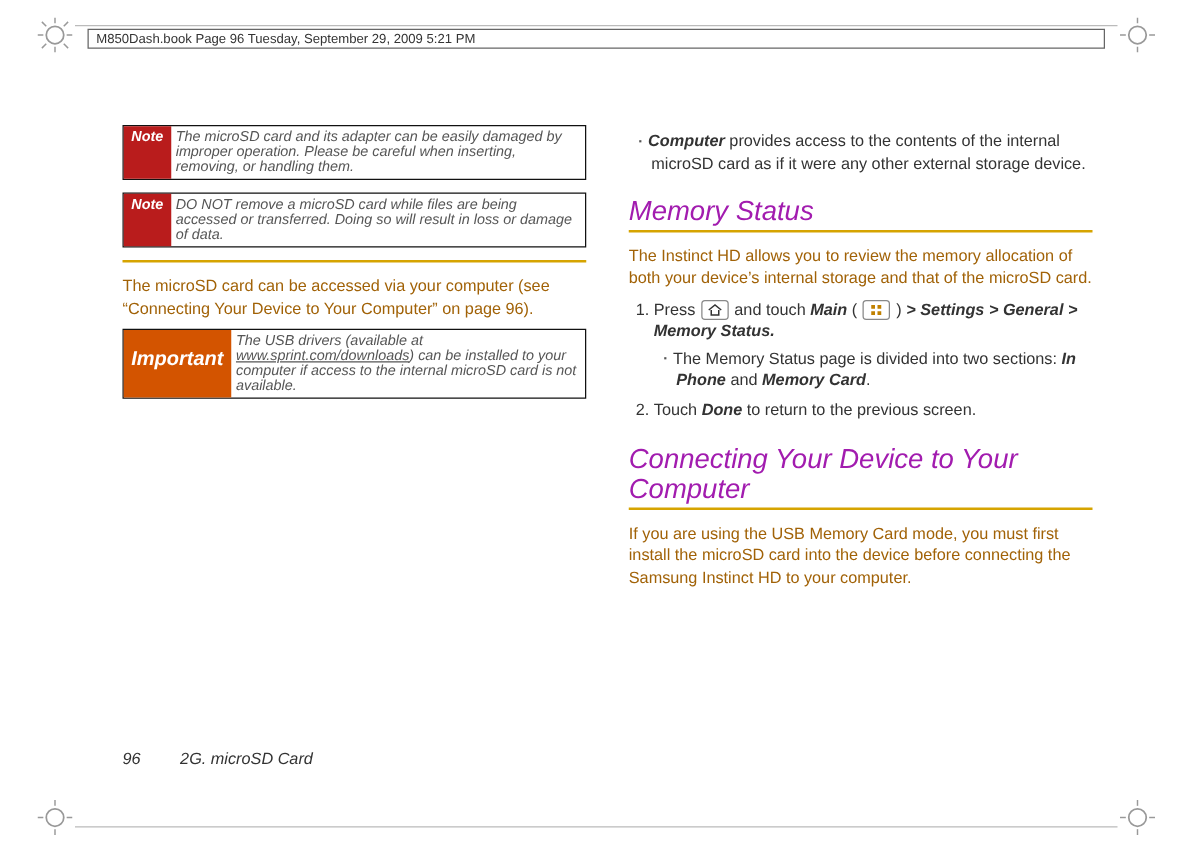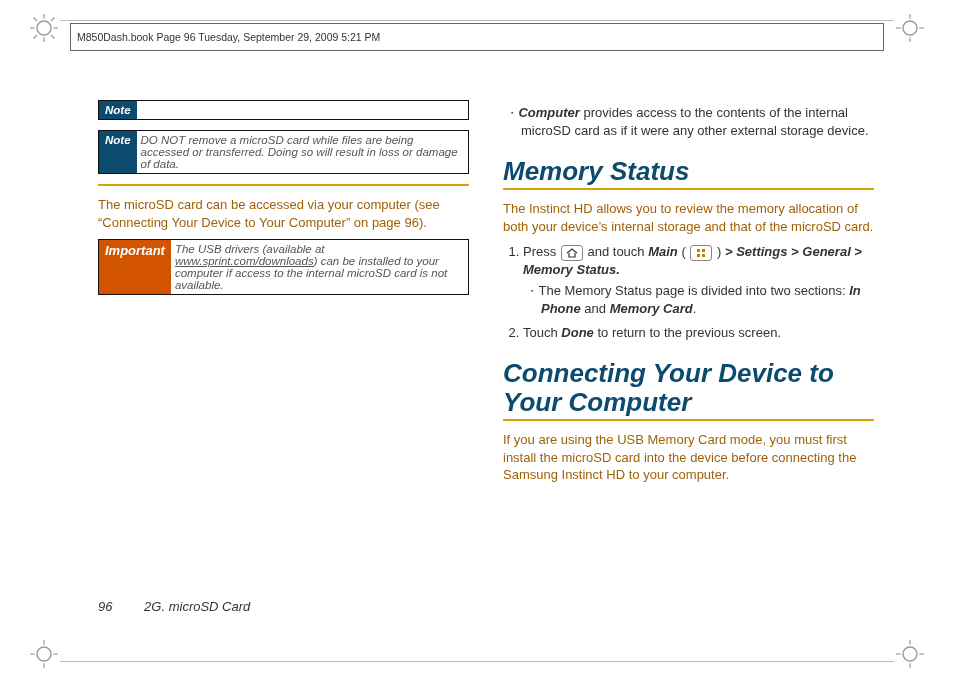--- a/index.html
+++ b/index.html
@@ -29,21 +29,21 @@
     position: absolute;
     width: 28px;
     height: 28px;
     color: #999;
   }
   .header-line {
     position: absolute;
     top: 23px;
     left: 70px;
     right: 70px;
-    height: 28px;
+    height: 16px;
     border: 1px solid #666;
     font-size: 10.5px;
     padding: 1px 6px;
     color: #333;
     box-sizing: border-box;
     display: flex;
     align-items: center;
   }
   .page-body {
     position: absolute;
@@ -58,53 +58,53 @@
     flex: 1;
     min-width: 0;
   }
   .note-box {
     display: flex;
     font-size: 11.5px;
     margin-bottom: 10px;
     border: 1px solid #111;
   }
   .note-label {
-    background: #0c4a6e;
+    background: #b91c1c;
     color: #fff;
     font-weight: bold;
     font-style: italic;
     font-size: 11.5px;
     padding: 3px 6px;
     white-space: nowrap;
   }
   .imp-label {
     background: #d35400;
     color: #fff;
     font-weight: bold;
     font-style: italic;
-    font-size: 13px;
-    padding: 3px 6px;
+    font-size: 16px;
+    padding: 15px 6px;
     white-space: nowrap;
   }
   .note-text {
     flex: 1;
     font-style: italic;
     color: #555;
     padding: 3px 6px 3px 4px;
   }
   .note-text p {
     margin: 0 0 6px 0;
   }
   .note-text p:last-child { margin-bottom: 0; }
   h2.section {
     font-style: italic;
-    font-weight: bold;
-    font-size: 26px;
+    font-weight: normal;
+    font-size: 22px;
     margin: 18px 0 2px 0;
-    color: #0c4a6e;
+    color: #a21caf;
     line-height: 1.12;
   }
   .rule {
     height: 2px;
     background: #d6a400;
     margin: 2px 0 10px 0;
   }
   p.body {
     margin: 0 0 8px 0;
     line-height: 1.35;
@@ -205,20 +205,23 @@
 
 <div class="header-line">
   <span>M850Dash.book  Page 96  Tuesday, September 29, 2009  5:21 PM</span>
 </div>
 
 <div class="page-body">
 
   <div class="col">
     <div class="note-box">
       <div class="note-label">Note</div>
+      <div class="note-text">
+        <p>The microSD card and its adapter can be easily damaged by improper operation. Please be careful when inserting, removing, or handling them.</p>
+      </div>
     </div>
     <div class="note-box">
       <div class="note-label">Note</div>
       <div class="note-text">
         <p>DO NOT remove a microSD card while files are being accessed or transferred. Doing so will result in loss or damage of data.</p>
       </div>
     </div>
 
     <div class="rule"></div>
     <p class="body">The microSD card can be accessed via your computer (see “Connecting Your Device to Your Computer” on page 96).</p>

